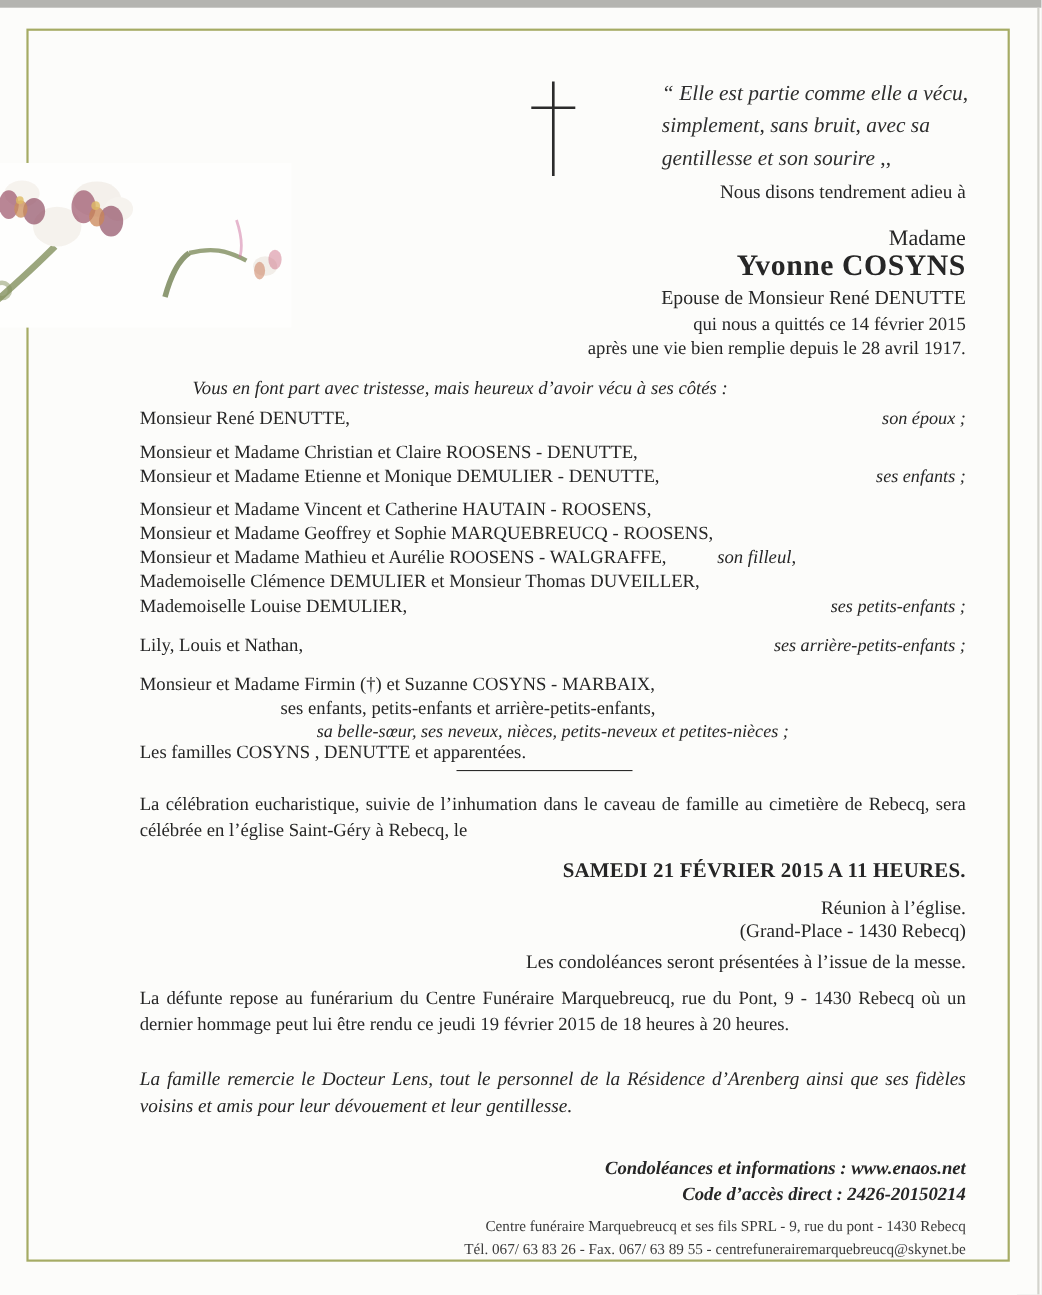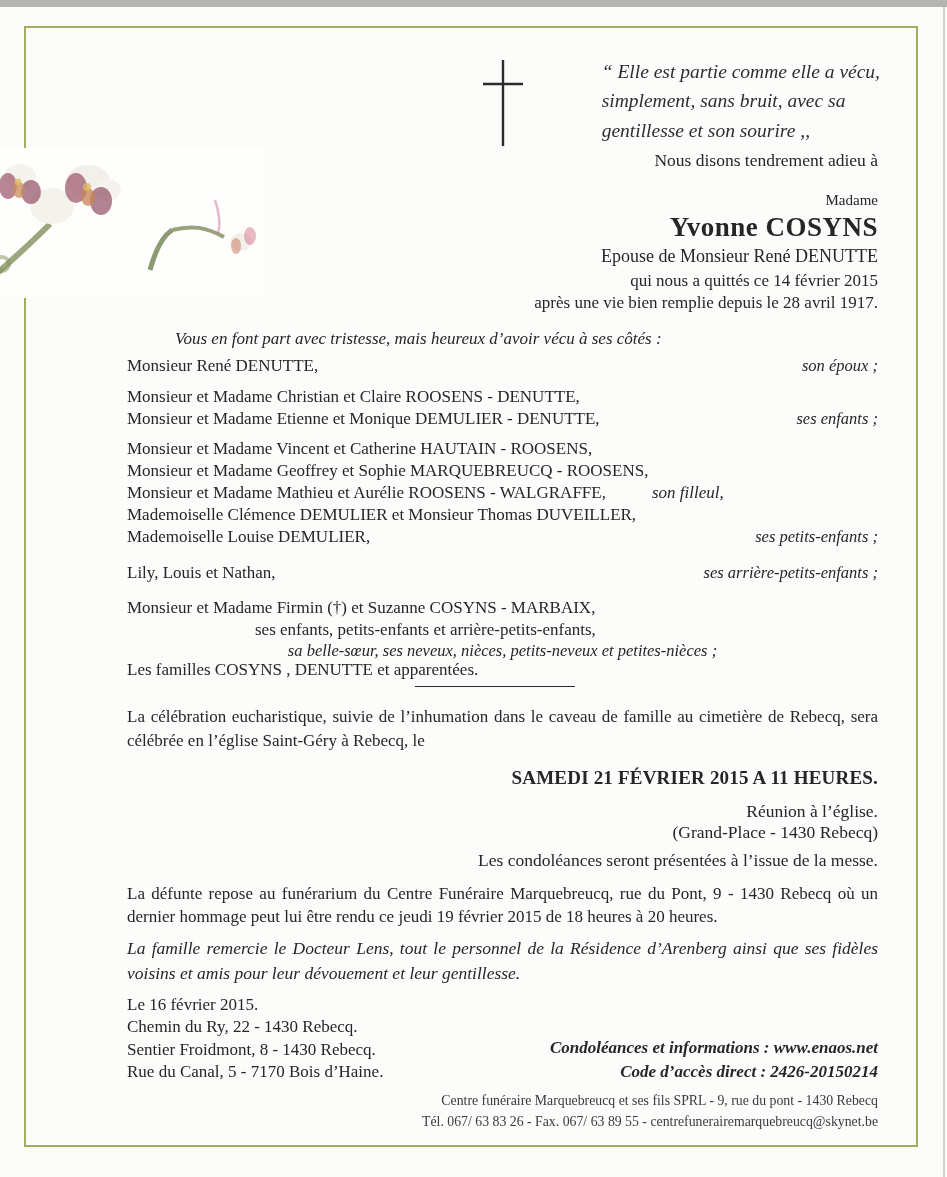--- a/index.html
+++ b/index.html
@@ -4,47 +4,47 @@
 <style>
   html,body{margin:0;padding:0;background:#e9e9e5;}
   .sheet{
     position:relative;width:947px;height:1177px;margin:0 auto;
     background:#fcfcfa;color:#262626;overflow:hidden;
     font-family:"Liberation Serif","DejaVu Serif",serif;
   }
   .scan-top{position:absolute;top:0;left:0;width:947px;height:7px;background:#b4b4b0;}
   .scan-right{position:absolute;top:7px;right:2px;width:2px;height:1170px;background:#d3d3cc;}
   .frame{position:absolute;top:26px;left:24px;width:890px;height:1117px;border:2px solid #a5ab64;}
-  .content{position:absolute;top:26px;left:24px;width:894px;height:936px;}
+  .content{position:absolute;top:40px;left:24px;width:894px;height:936px;}
   .abs{position:absolute;}
   .col{left:103px;width:751px;}
   .c{text-align:right;}
   .j{text-align:justify;}
   .body-txt{font-size:17px;line-height:22px;}
   .quote{
     position:absolute;top:31px;right:38px;
     font-style:italic;font-size:19.5px;line-height:1.5;
     white-space:pre-line;color:#2e2e2e;
   }
   .cross{position:absolute;left:456px;top:32px;}
   .orchid{position:absolute;left:0;top:148px;}
   .intro-line{font-size:17.5px;}
-  .salutation{font-size:15px;}
+  .salutation{font-size:20px;}
   .deceased-name{font-size:27px;font-weight:bold;letter-spacing:.5px;}
   .spouse-line{font-size:18px;}
   .fam-intro{font-style:italic;font-size:17px;padding-left:48px;}
   .fam-row{display:flex;justify-content:space-between;font-size:17px;line-height:22px;}
   .fam-row .rel{font-style:italic;font-size:16.5px;white-space:nowrap;}
   .fam-row .inline-rel{font-style:italic;margin-left:46px;}
   .indent-deep{padding-left:128px;}
   .divider{height:0;border-top:1.6px solid #2a2a2a;}
   .para{font-size:17px;line-height:24px;}
   .date-heading{font-size:19px;font-weight:bold;letter-spacing:.2px;}
   .mid-line{font-size:17.5px;}
-  .thanks{font-style:italic;font-size:17.5px;line-height:25px;}
+  .thanks{font-style:italic;font-size:17.5px;line-height:25px;margin-top:18px;}
   .addr{font-size:17px;line-height:22.4px;}
   .online{font-weight:bold;font-style:italic;font-size:17px;line-height:24px;text-align:right;}
   .footer{font-size:13.8px;line-height:20.5px;color:#3a3a3a;}
 </style>
 </head>
 <body>
 
 <div class="sheet">
   <div class="scan-top"></div>
   <div class="scan-right"></div>
@@ -144,26 +144,20 @@
     <div class="abs divider" style="top:660px;left:391px;width:160px"></div>
 
     <div class="abs col j para" style="top:679px">La célébration eucharistique, suivie de l’inhumation dans le caveau de famille au cimetière de Rebecq, sera célébrée en l’église Saint-Géry à Rebecq, le</div>
     <div class="abs col c date-heading" style="top:741px">SAMEDI 21 FÉVRIER 2015 A 11 HEURES.</div>
     <div class="abs col c mid-line" style="top:775px">Réunion à l’église.</div>
     <div class="abs col c mid-line" style="top:796px">(Grand-Place - 1430 Rebecq)</div>
     <div class="abs col c mid-line" style="top:824px">Les condoléances seront présentées à l’issue de la messe.</div>
     <div class="abs col j para" style="top:856px;line-height:23px">La défunte repose au funérarium du Centre Funéraire Marquebreucq, rue du Pont, 9 - 1430 Rebecq où un dernier hommage peut lui être rendu ce jeudi 19 février 2015 de 18 heures à 20 heures.</div>
     <div class="abs col j thanks" style="top:910px">La famille remercie le Docteur Lens, tout le personnel de la Résidence d’Arenberg ainsi que ses fidèles voisins et amis pour leur dévouement et leur gentillesse.</div>
 
-    <div class="abs col addr" style="top:968px">
-      <div>Le 16 février 2015.</div>
-      <div>Chemin du Ry, 22 - 1430 Rebecq.</div>
-      <div>Sentier Froidmont, 8 - 1430 Rebecq.</div>
-      <div>Rue du Canal, 5 - 7170 Bois d’Haine.</div>
-    </div>
 
     <div class="abs online" style="top:1010px;right:40px">
       <div>Condoléances et informations : www.enaos.net</div>
       <div>Code d’accès direct : 2426-20150214</div>
     </div>
 
     <div class="abs col c footer" style="top:1065px">
       <div>Centre funéraire Marquebreucq et ses fils SPRL - 9, rue du pont - 1430 Rebecq</div>
       <div>Tél. 067/ 63 83 26 - Fax. 067/ 63 89 55 - centrefunerairemarquebreucq@skynet.be</div>
     </div>

